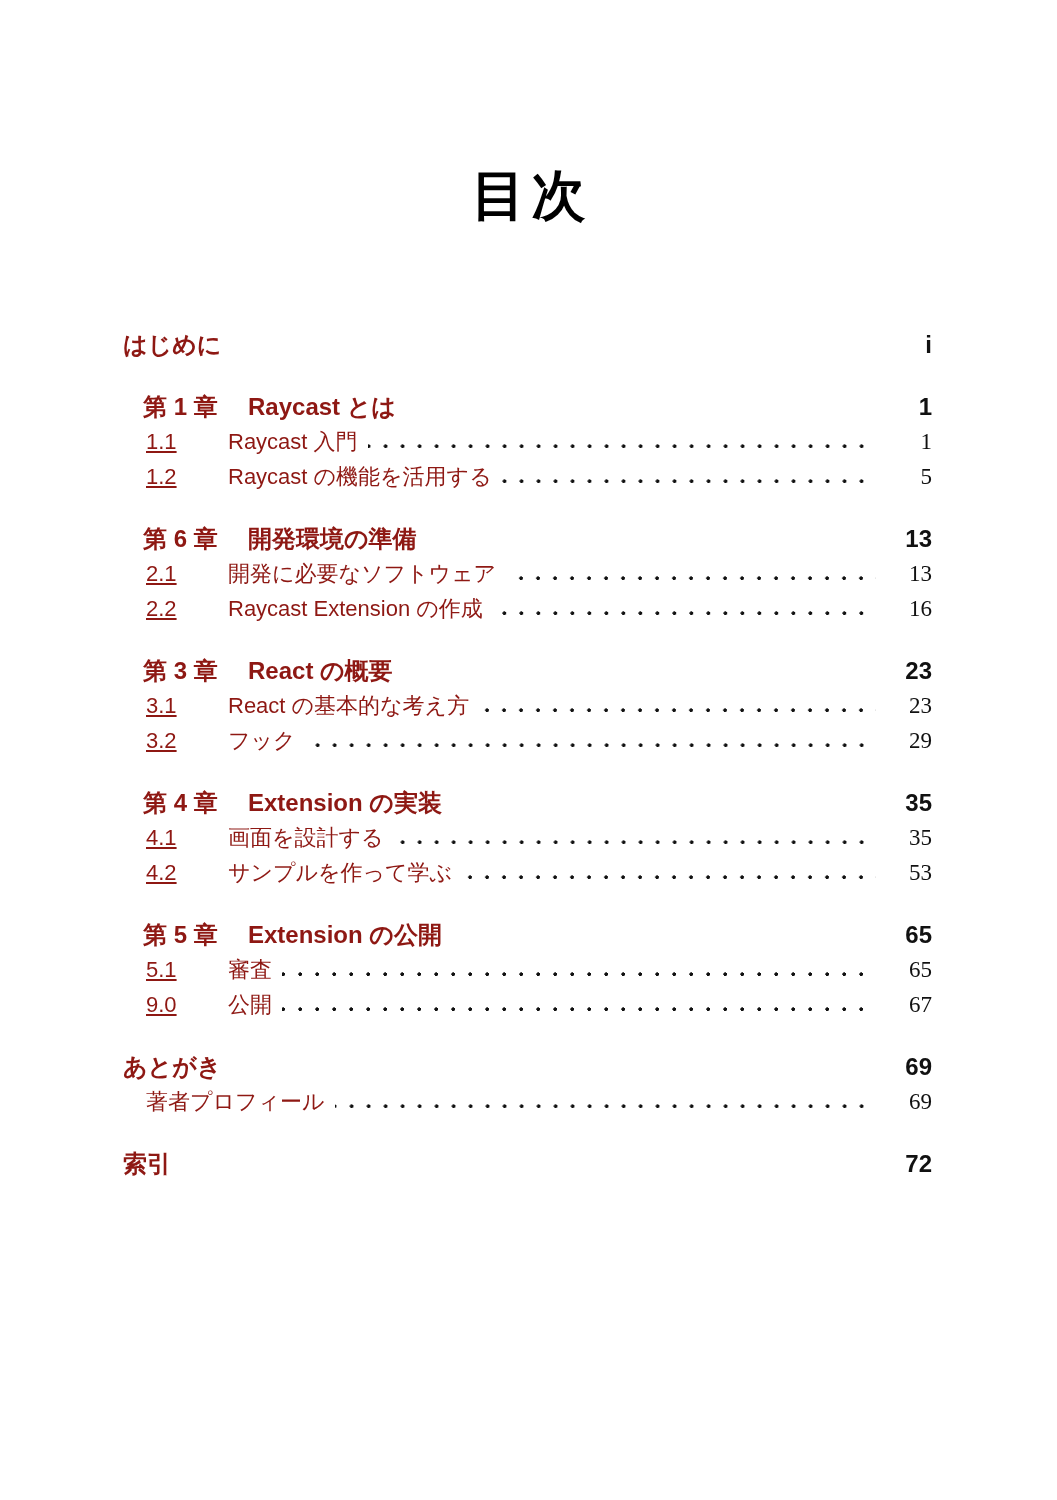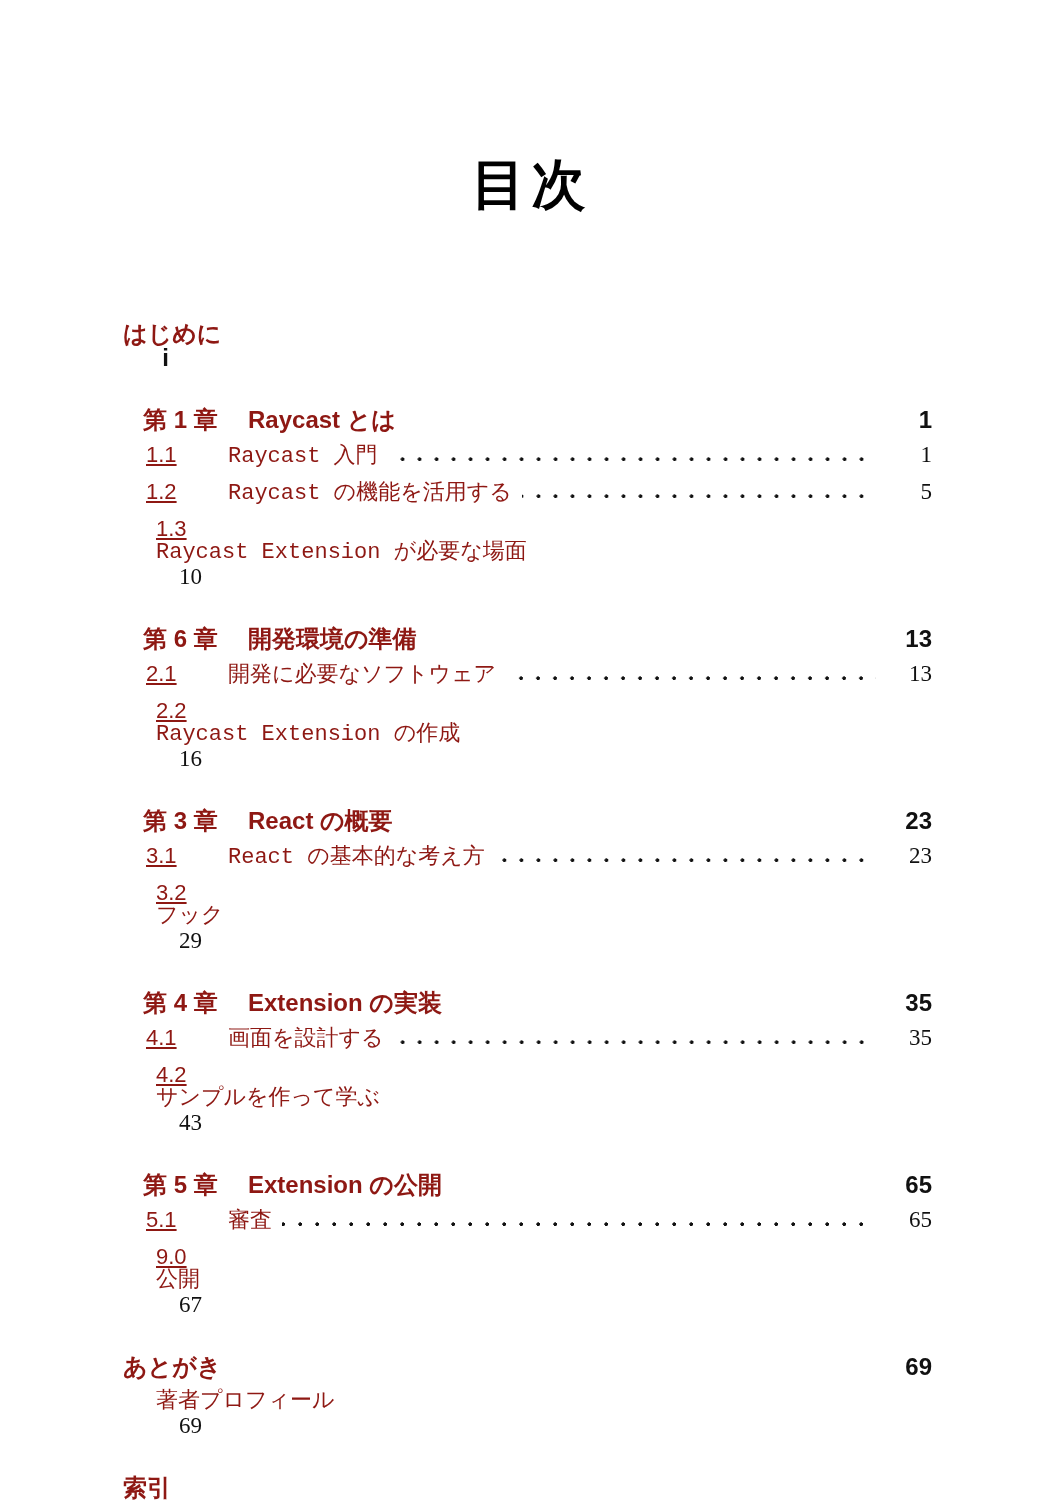--- a/index.html
+++ b/index.html
@@ -7,49 +7,49 @@
     position: relative;
     width: 1057px;
     height: 1500px;
     margin: 0 auto;
     background: #ffffff;
     overflow: hidden;
     font-family: "Liberation Sans", "DejaVu Sans", sans-serif;
     color: #111111;
   }
   .doc-title {
-    margin: 4px;
+    margin: 15px;
     padding-top: 152px;
     text-align: center;
     font-size: 54px;
     line-height: 56px;
     font-weight: 700;
     letter-spacing: 6px;
     text-indent: 6px;
     color: #000000;
   }
   .toc {
     margin: 110px 125px 0 123px;
   }
   .toc-block { margin-bottom: 38px; }
   .toc-block:last-child { margin-bottom: 16px; }
   .toc-row {
     display: flex;
     align-items: baseline;
     line-height: 24px;
     margin-bottom: 11px;
   }
-  .toc-row:last-child { margin-bottom: 0; flex-direction: column; }
+  .toc-row:last-child { margin-bottom: 0; }
   .head { font-weight: 700; font-size: 24px; }
   .chap-num  { flex: none; width: 105px; color: var(--accent); margin-left: 20px; }
   .chap-title { flex: none; color: var(--accent); white-space: nowrap; }
   .spacer { flex: 1; }
   .section { font-size: 22px; padding-left: 23px; }
   .sec-num  { flex: none; width: 82px; color: var(--accent); text-decoration: underline; }
-  .sec-title { flex: none; color: var(--accent); white-space: nowrap; font-family: Liberation Mono, monospace; }
+  .sec-title { flex: none; color: var(--accent); white-space: nowrap; }
   .dots {
     flex: 1;
     height: 5px;
     margin: 0 10px;
     align-self: baseline;
     background-image: radial-gradient(circle at 2.2px 2.2px, #111 1.6px, transparent 2.1px);
     background-size: 17px 5px;
     background-repeat: repeat-x;
     background-position: right bottom;
   }
@@ -100,26 +100,20 @@
           <span class="sec-title">Raycast 入門</span>
           <span class="dots"></span>
           <span class="page-num serif">1</span>
         </div>
         <div class="toc-row section">
           <span class="sec-num">1.2</span>
           <span class="sec-title">Raycast の機能を活用する</span>
           <span class="dots"></span>
           <span class="page-num serif">5</span>
         </div>
-        <div class="toc-row section">
-          <span class="sec-num">1.3</span>
-          <span class="sec-title">Raycast Extension が必要な場面</span>
-          <span class="dots"></span>
-          <span class="page-num serif">10</span>
-        </div>
       </div>
       <div class="toc-block">
         <div class="toc-row head">
           <span class="chap-num">第 6 章</span>
           <span class="chap-title">開発環境の準備</span>
           <span class="spacer"></span>
           <span class="page-num bold">13</span>
         </div>
         <div class="toc-row section">
           <span class="sec-num">2.1</span>
@@ -164,21 +158,21 @@
         <div class="toc-row section">
           <span class="sec-num">4.1</span>
           <span class="sec-title">画面を設計する</span>
           <span class="dots"></span>
           <span class="page-num serif">35</span>
         </div>
         <div class="toc-row section">
           <span class="sec-num">4.2</span>
           <span class="sec-title">サンプルを作って学ぶ</span>
           <span class="dots"></span>
-          <span class="page-num serif">43</span>
+          <span class="page-num serif">53</span>
         </div>
       </div>
       <div class="toc-block">
         <div class="toc-row head">
           <span class="chap-num">第 5 章</span>
           <span class="chap-title">Extension の公開</span>
           <span class="spacer"></span>
           <span class="page-num bold">65</span>
         </div>
         <div class="toc-row section">

